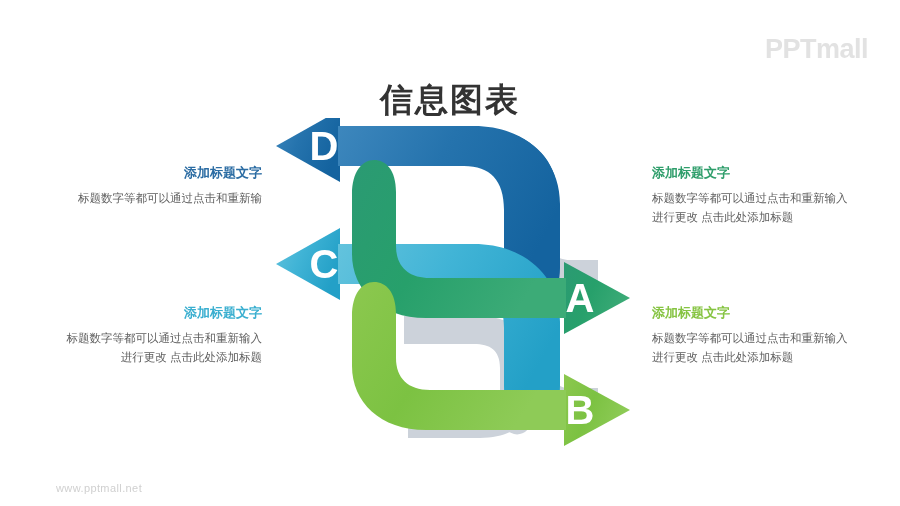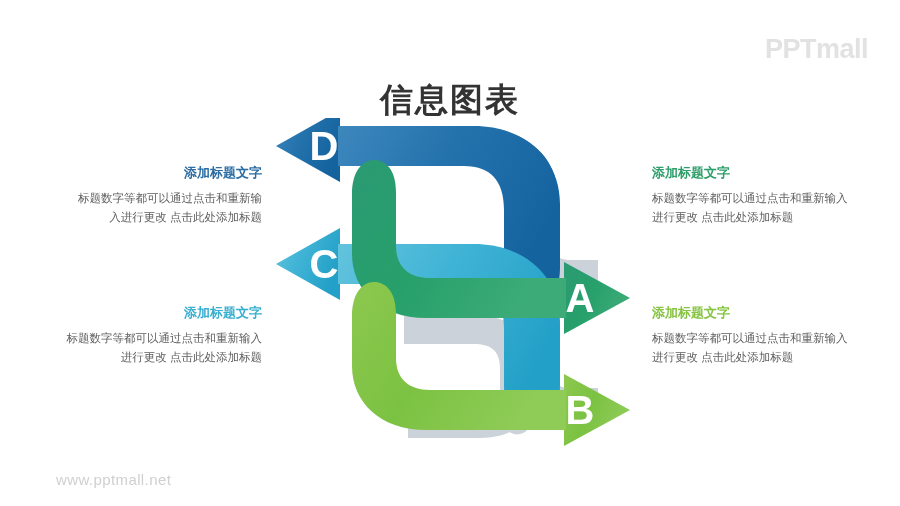--- a/index.html
+++ b/index.html
@@ -80,22 +80,22 @@
 
   .callout-d { left: 12px;  top: 166px; }
   .callout-c { left: 12px;  top: 306px; }
   .callout-a { left: 652px; top: 166px; }
   .callout-b { left: 652px; top: 306px; }
 
   
   .footer-url {
     position: absolute;
     left: 56px;
-    bottom: 18px;
-    font-size: 15px;
+    bottom: 12px;
+    font-size: 11px;
     color: #d0d0d0;
     letter-spacing: 0.4px;
   }
 </style>
 </head>
 <body>
 
 <div class="brand-logo">PPTmall</div>
 
 <div class="slide-title">信息图表</div>
@@ -196,21 +196,20 @@
                L298,312 Z"></path>
       <text x="312" y="306" font-family="Liberation Sans, sans-serif" font-size="40" font-weight="bold" fill="#ffffff" text-anchor="middle">B</text>
     </g>
   </svg>
 </div>
 
 <div class="callout left callout-d">
   <p class="callout-heading" style="color: rgb(43, 108, 163);">添加标题文字</p>
   <p class="callout-body">
     <span class="ln">标题数字等都可以通过点击和重新输</span>
-    <span class="ln">入进行更改 点击此处添加标题</span>
   </p>
 </div>
 
 <div class="callout left callout-c">
   <p class="callout-heading" style="color: rgb(58, 175, 208);">添加标题文字</p>
   <p class="callout-body">
     <span class="ln">标题数字等都可以通过点击和重新输入</span>
     <span class="ln">进行更改 点击此处添加标题</span>
   </p>
 </div>

